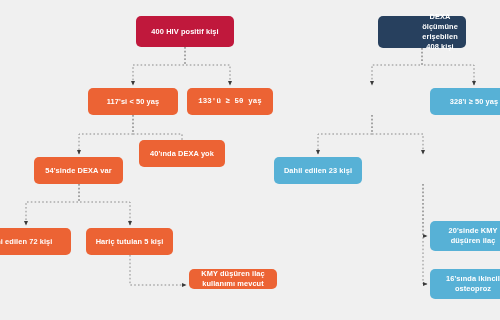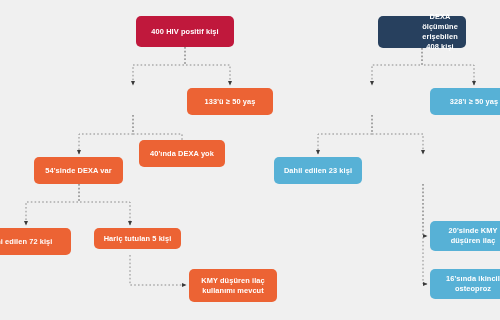--- a/index.html
+++ b/index.html
@@ -80,30 +80,31 @@
 
       <path d="M423,184 L423,236 L427,236"></path>
       <path d="M423,184 L423,284 L427,284"></path>
     </g>
   </svg>
 
   <div class="node c-red" style="left:136px;top:16px;width:98px;height:31px;">400 HIV positif kişi</div>
   <div class="node c-navy" style="left:378px;top:16px;width:88px;height:32px;padding-left:40px;">DEXA ölçümüne
 erişebilen 408 kişi</div>
 
-  <div class="node c-orange" style="left:187px;top:88px;width:86px;height:27px;">133'ü ≥ 50 yaş</div>
+  <div class="node c-orange" style="left:88px;top:88px;width:90px;height:27px;">117'si &lt; 50 yaş</div>
+  <div class="node c-orange" style="left:187px;top:88px;width:86px;height:27px;font-family:Liberation Mono, monospace;">133'ü ≥ 50 yaş</div>
   <div class="node c-blue" style="left:430px;top:88px;width:88px;height:27px;">328'i ≥ 50 yaş</div>
 
   <div class="node c-orange" style="left:34px;top:157px;width:89px;height:27px;">54'sinde DEXA var</div>
   <div class="node c-orange" style="left:139px;top:140px;width:86px;height:27px;">40'ında DEXA yok</div>
   <div class="node c-blue" style="left:274px;top:157px;width:88px;height:27px;">Dahil edilen 23 kişi</div>
 
   <div class="node c-orange" style="left:-32px;top:228px;width:103px;height:27px;">Dahi edilen 72 kişi</div>
-  <div class="node c-orange" style="left:86px;top:228px;width:87px;height:21px;margin-left:8px;">Hariç tutulan 5 kişi</div>
-  <div class="node c-orange" style="left:189px;top:269px;width:88px;height:33px;">KMY düşüren ilaç
+  <div class="node c-orange" style="left:86px;top:228px;width:87px;height:27px;">Hariç tutulan 5 kişi</div>
+  <div class="node c-orange" style="left:189px;top:269px;width:88px;height:20px;">KMY düşüren ilaç
 kullanımı mevcut</div>
 
   <div class="node c-blue" style="left:430px;top:221px;width:86px;height:30px;">20'sinde KMY
 düşüren ilaç</div>
   <div class="node c-blue" style="left:430px;top:269px;width:86px;height:30px;">16'sında ikincil
 osteoproz</div>
 
 </div>
 
 </body></html>

